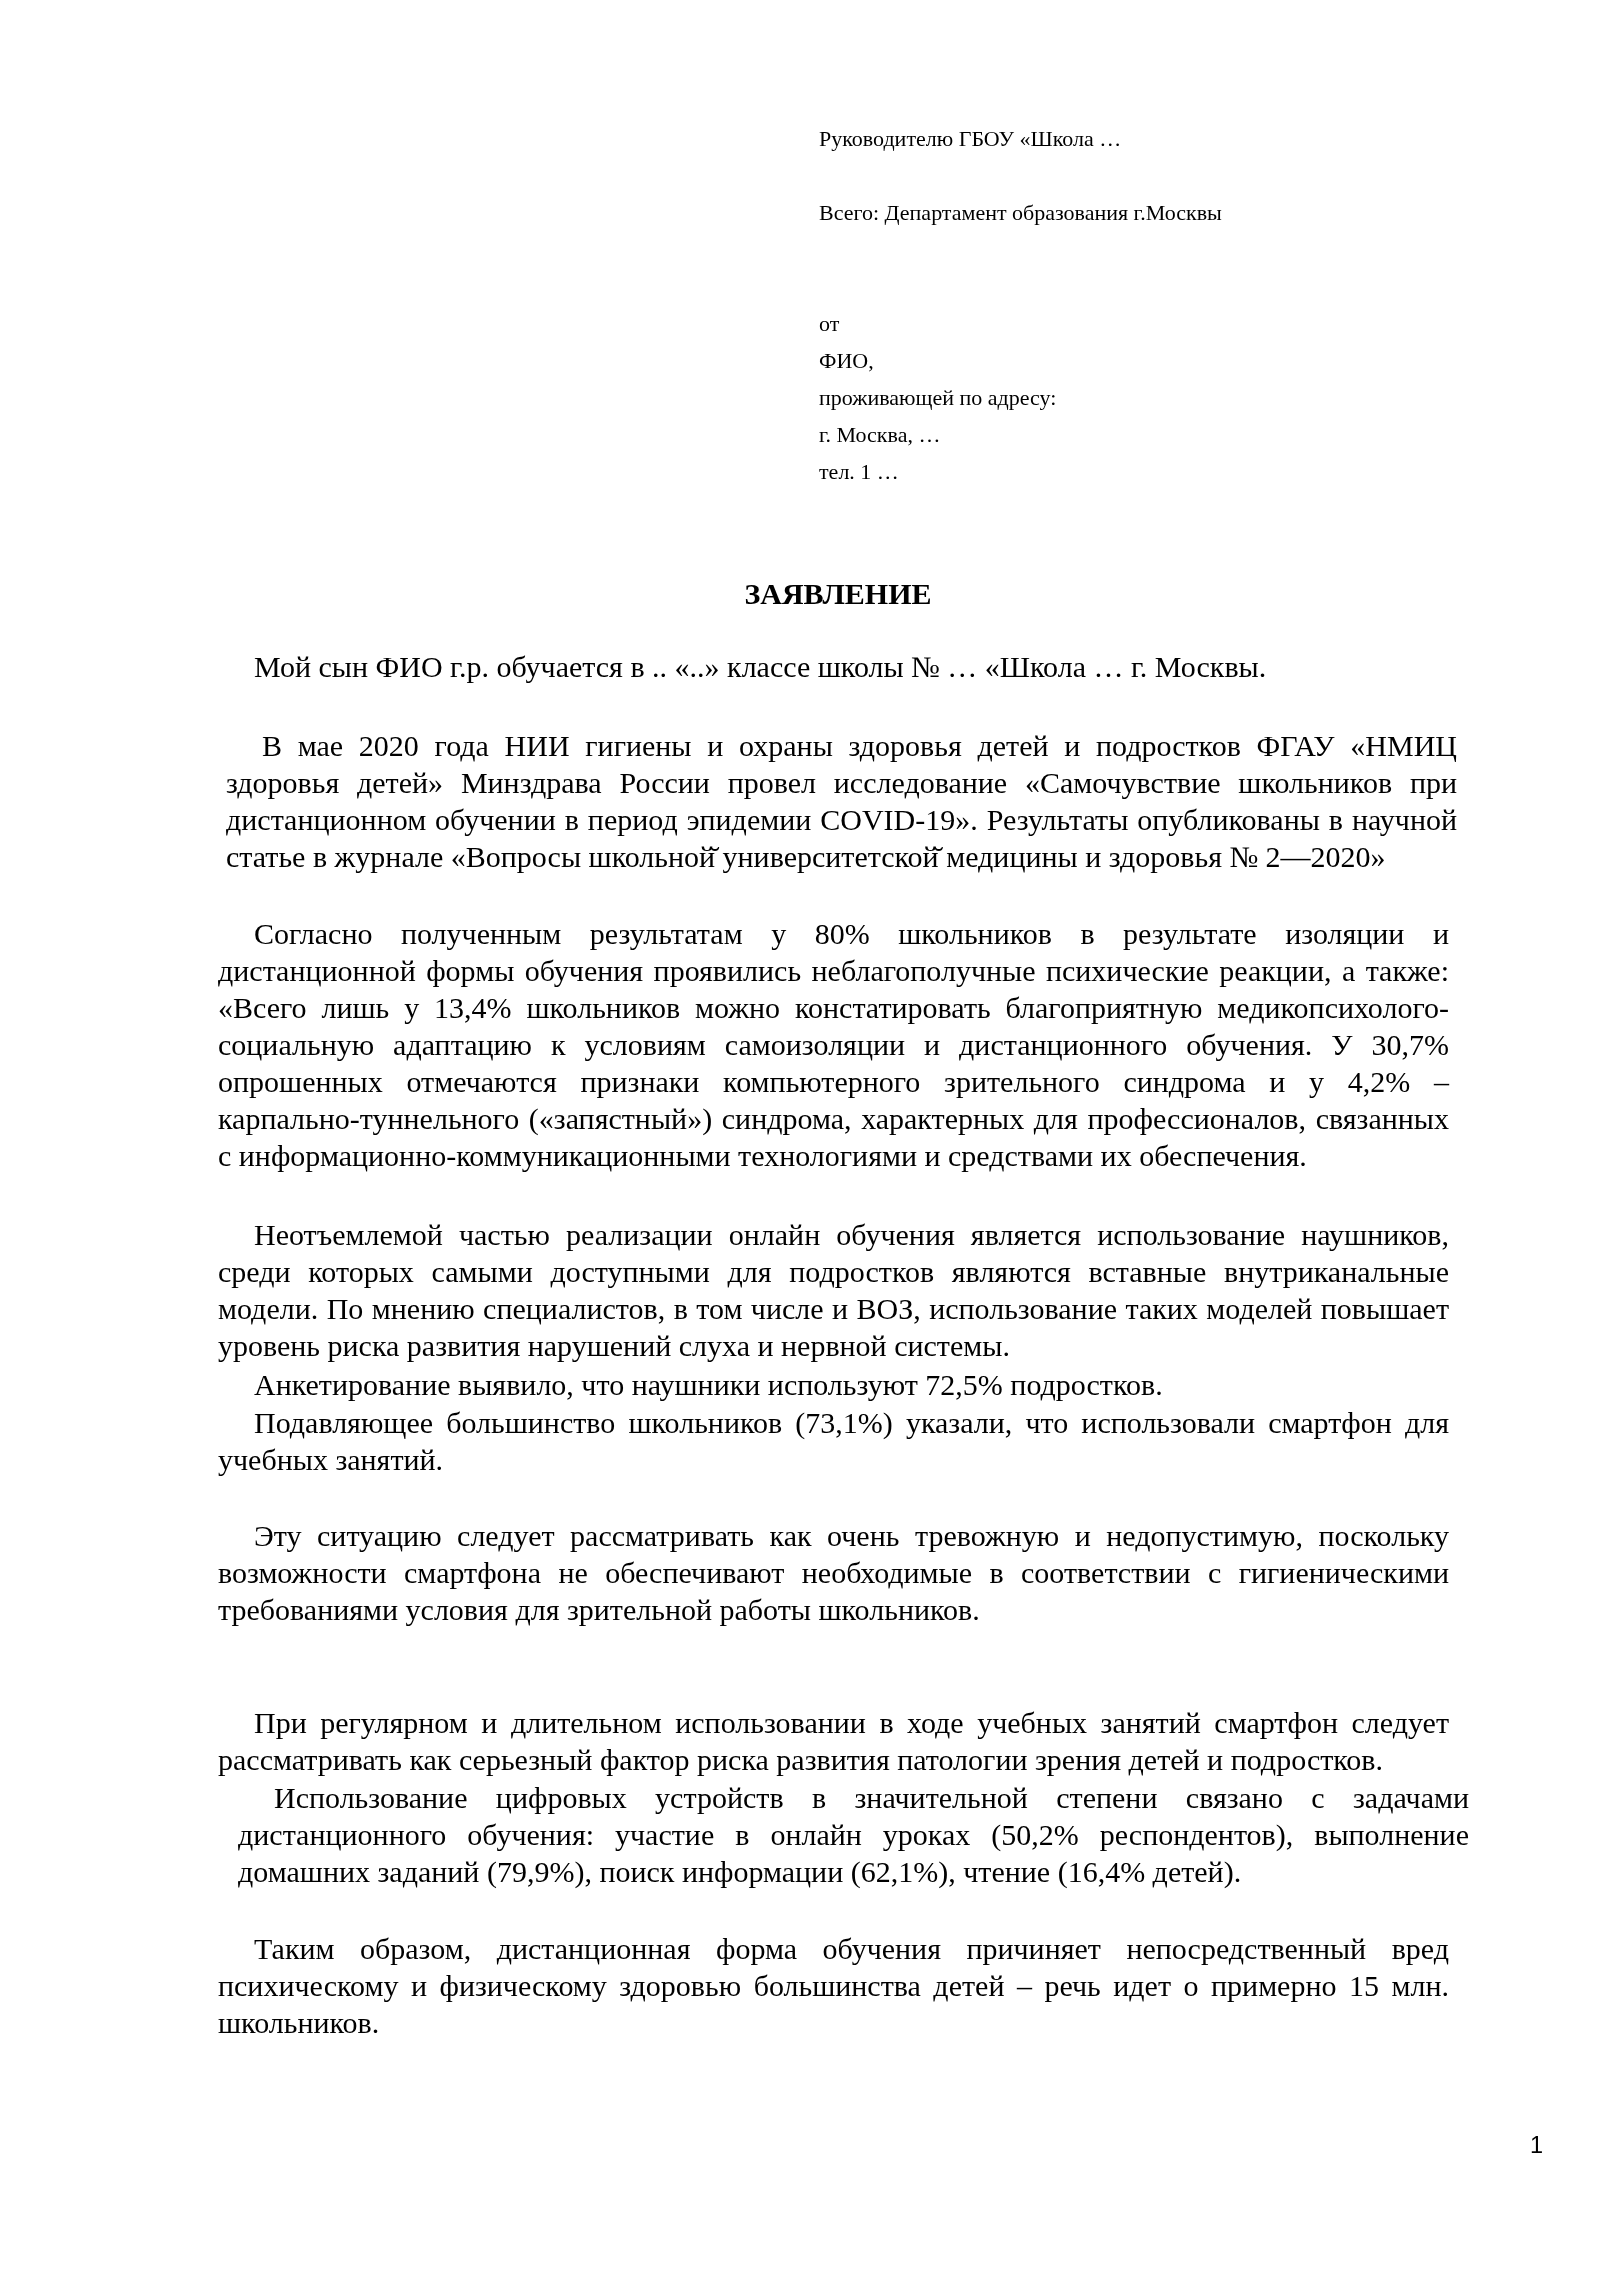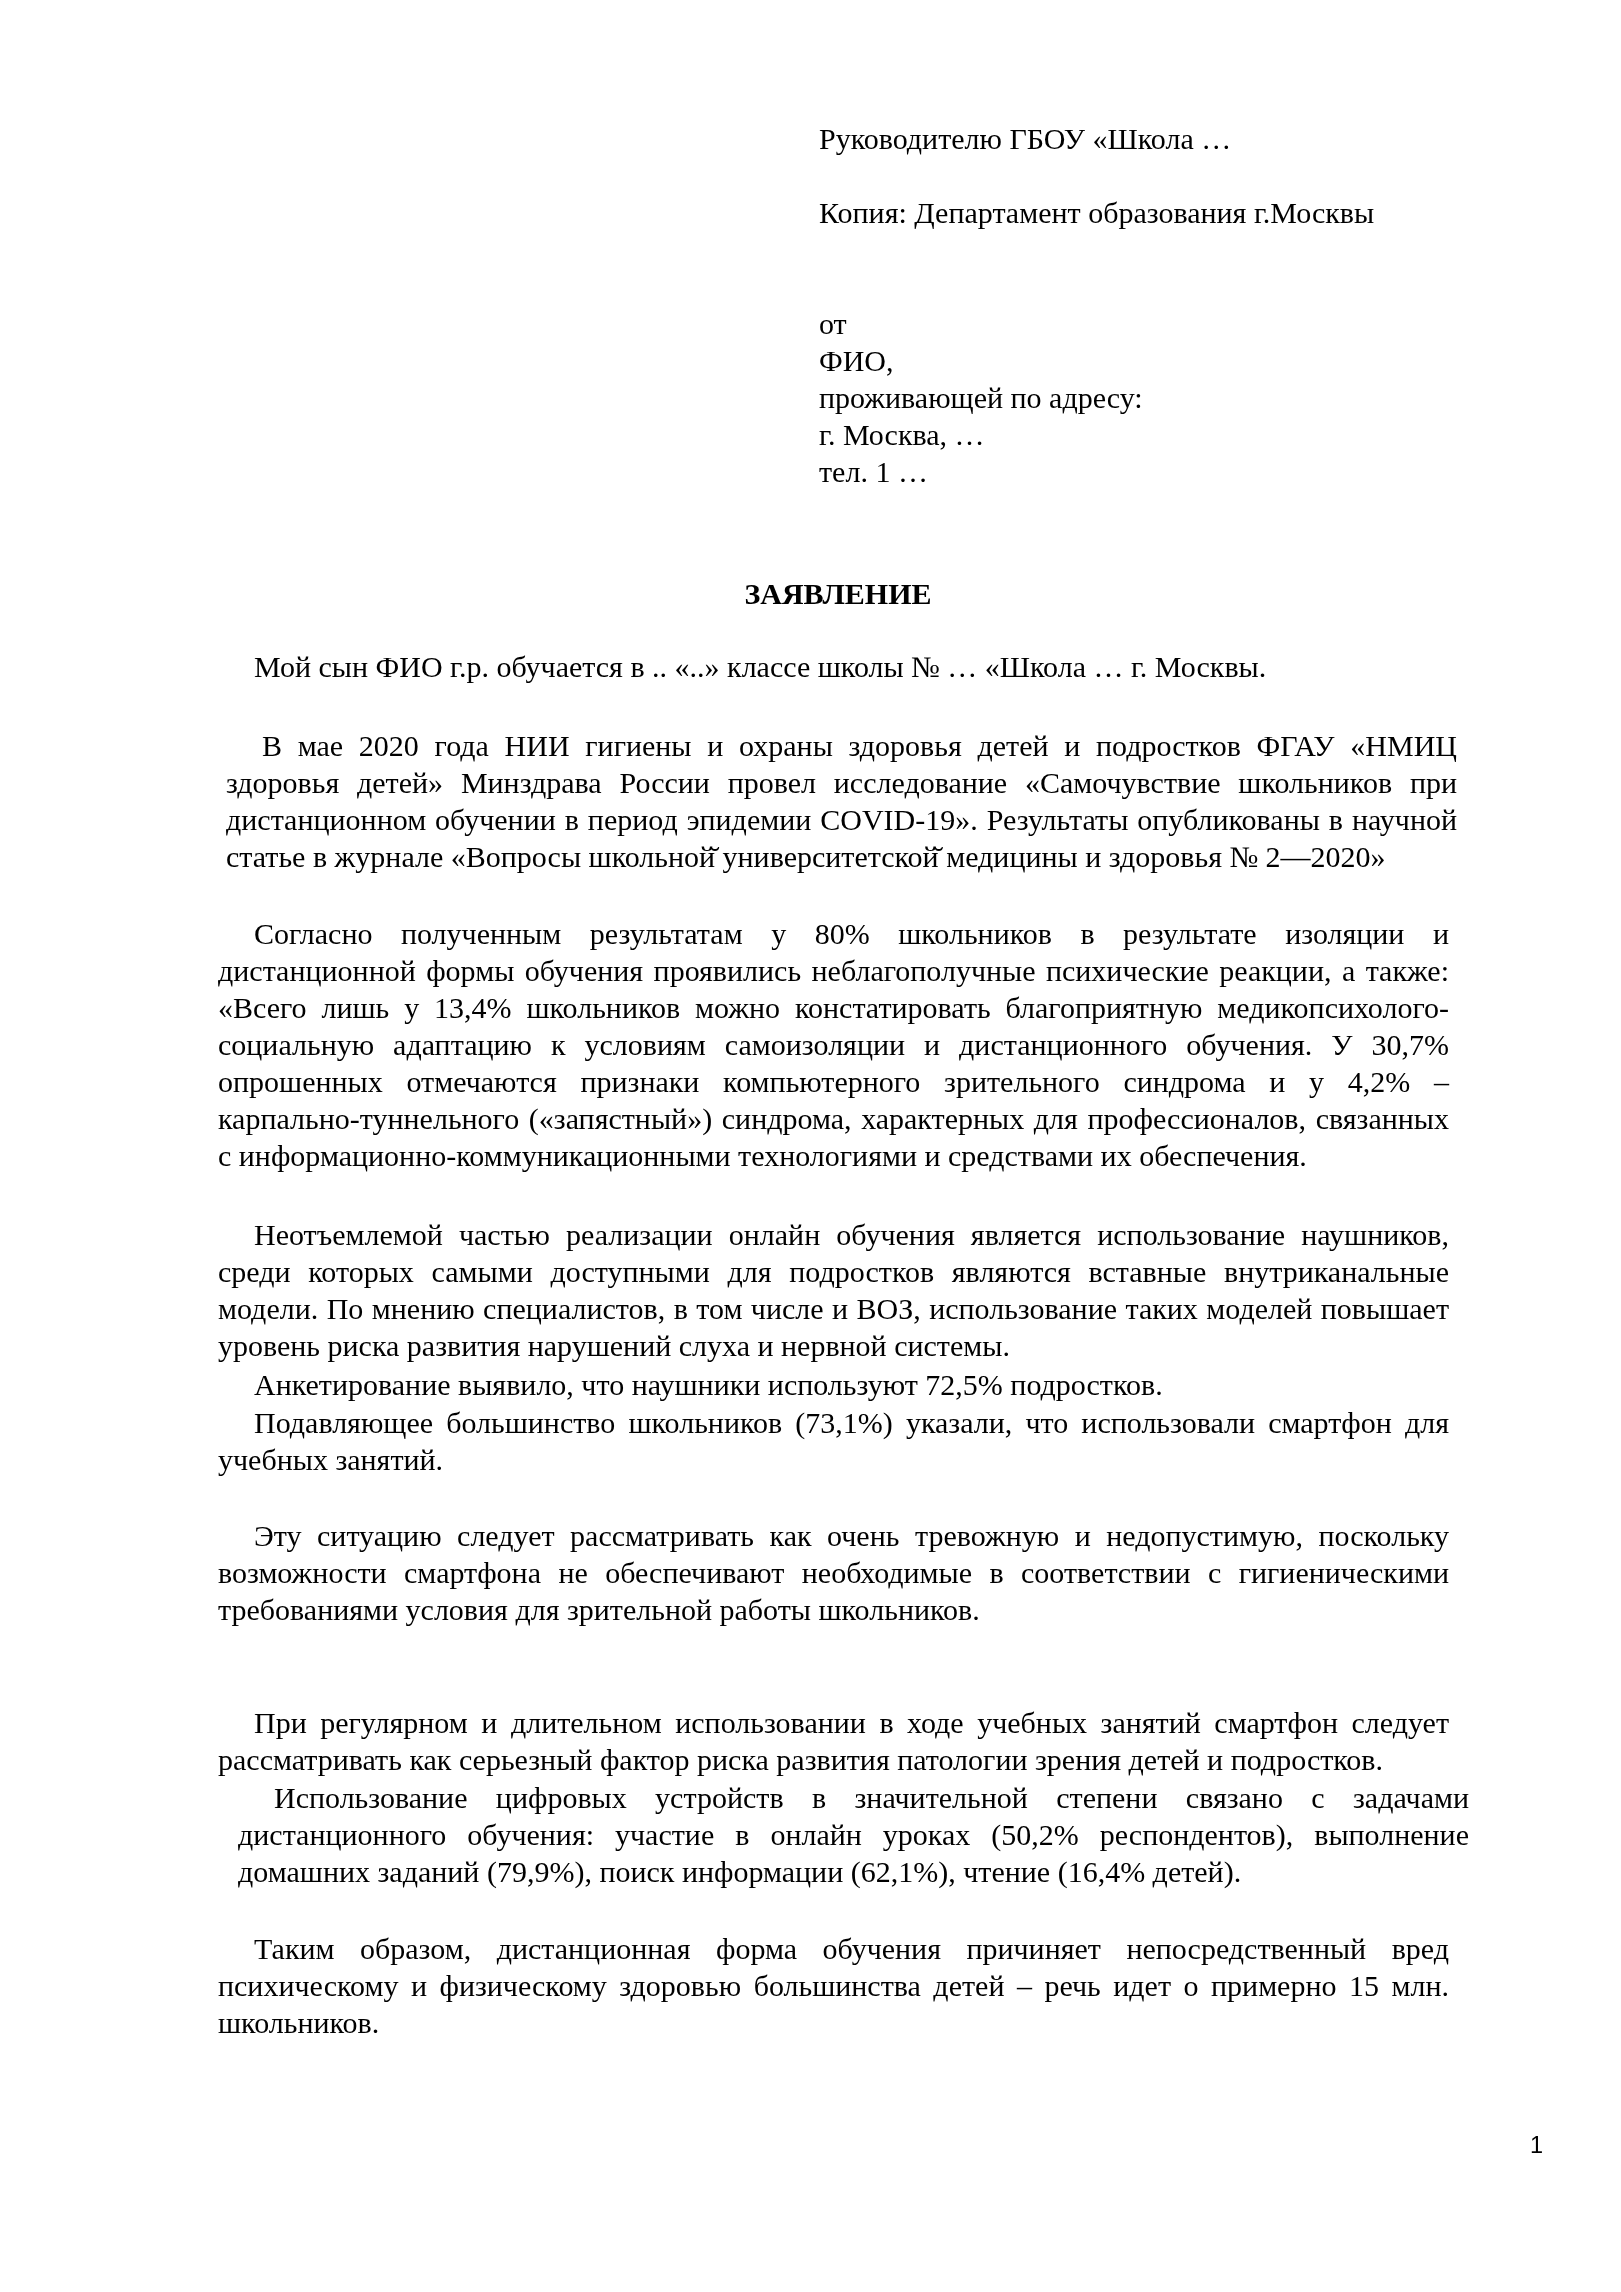--- a/index.html
+++ b/index.html
@@ -19,21 +19,21 @@
       position: absolute;
       left: 0; top: 0;
       width: 1621px;
       height: 2293px;
       background: #ffffff;
     }
     .addressee {
       position: absolute;
       left: 819px;
       top: 120px;
-      font-size: 30px;
+      font-size: 22px;
       line-height: 37px;
       white-space: nowrap;
     }
     .addressee .line { display: block; height: 37px; }
     .addressee .gap1 { height: 37px; }
     .addressee .gap2 { height: 37px; }
     .title {
       position: absolute;
       left: 0;
       width: 1676px;
@@ -55,21 +55,21 @@
     }
   </style>
 </head>
 <body>
 
 <div class="page">
 
   <div class="addressee">
     <span class="line">Руководителю ГБОУ «Школа …</span>
     <span class="line gap1"></span>
-    <span class="line">Копия: Департамент образования г.Москвы</span>
+    <span class="line">Всего: Департамент образования г.Москвы</span>
     <span class="line gap2"></span>
     <span class="line"></span>
     <span class="line">от</span>
     <span class="line">ФИО,</span>
     <span class="line">проживающей по адресу:</span>
     <span class="line">г. Москва, …</span>
     <span class="line">тел. 1 …</span>
   </div>
 
   <div class="title">ЗАЯВЛЕНИЕ</div>

